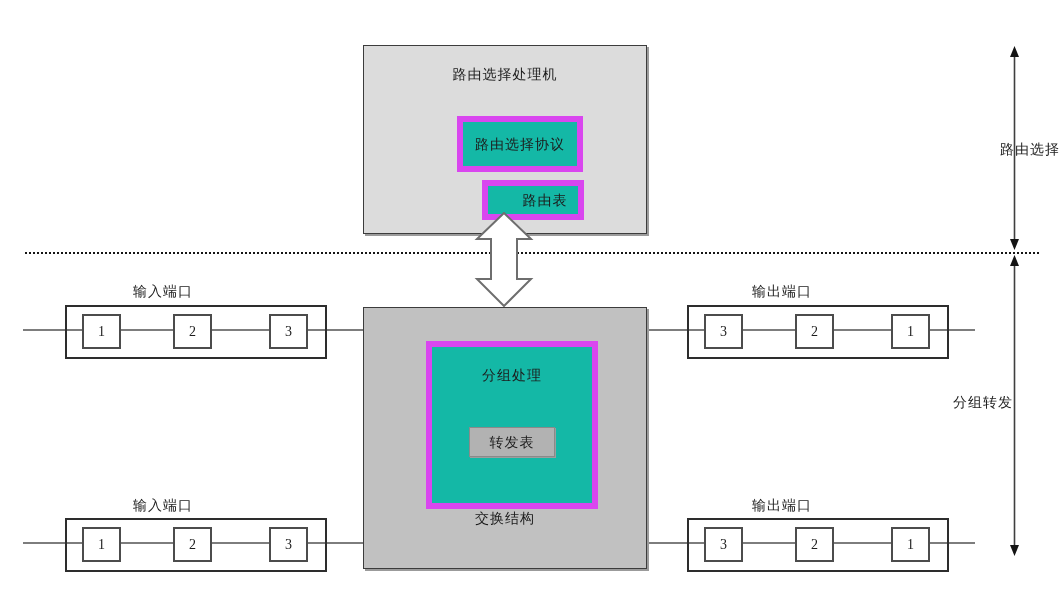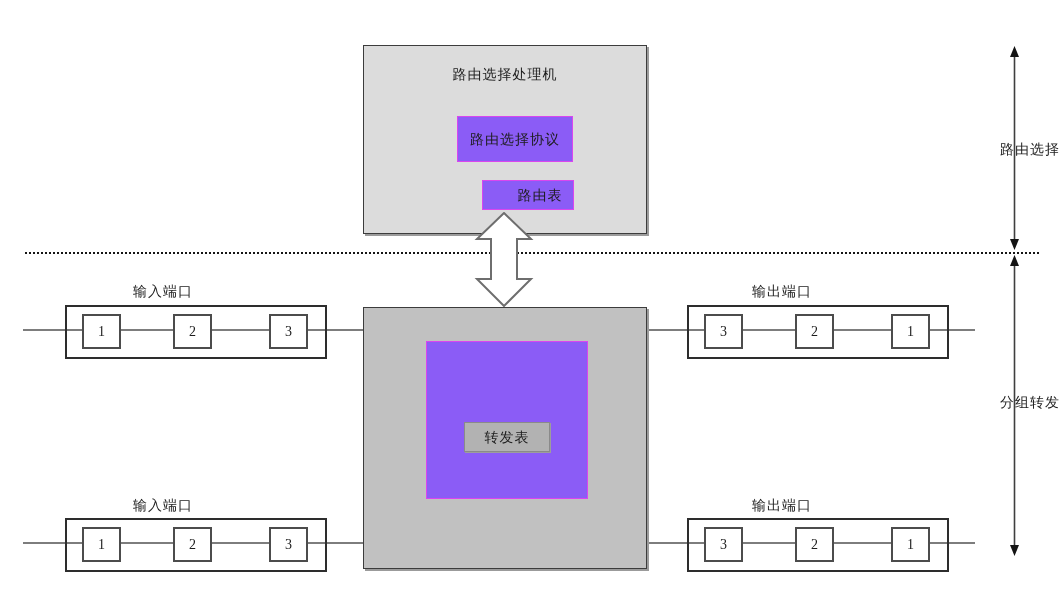--- a/index.html
+++ b/index.html
@@ -21,21 +21,21 @@
     background:#dcdcdc; border:1px solid #3c3c3c;
     box-shadow:2px 2px 0 #9b9b9b; z-index:2;margin-top:20px;
   }
   .center-box {
     left:363px; top:307px; width:282px; height:260px;
     background:#c1c1c1; border:1px solid #3c3c3c;
     box-shadow:2px 2px 0 #9b9b9b; z-index:2;
   }
   .box-title { position:absolute; left:0; right:0; top:20px; text-align:center; }
 
-  .white-inner { position:absolute; background:#8b5cf6; border:1px solid #d946ef; text-align:center; }
+  .white-inner { position:absolute; background:#14b8a6; border:6px solid #d946ef; text-align:center; }
   .protocol-box { left:93px; top:70px; width:114px; height:44px; line-height:44px; }
   .rt-box { left:118px; top:134px; width:66px; height:28px; line-height:28px;padding-left:24px; }
   .pp-box { left:62px; top:33px; width:160px; height:156px; }
   .pp-label { position:absolute; left:0; right:0; top:20px; text-align:center; }
   .fwd-box {
     position:absolute; left:37px; top:80px; width:84px; height:28px; line-height:28px;
     background:#b2b2b2; border:1px solid #8a8a8a; box-shadow:1px 1px 0 #9d9d9d; 
   }
   .fabric-label { position:absolute; left:0; right:0; top:202px; text-align:center; }
 
@@ -70,22 +70,24 @@
     <div class="white-inner protocol-box cn">路由选择协议</div>
     <div class="white-inner rt-box cn">路由表</div>
   </div>
 
   <svg class="svg-abs" style="left:474px; top:212px;" width="60" height="95" viewBox="0 0 60 95">
     <polygon points="30,1 57,27 43,27 43,67 57,67 30,94 3,67 17,67 17,27 3,27" fill="#ffffff" stroke="#6e6e6e" stroke-width="2" stroke-linejoin="miter"></polygon>
   </svg>
 
   <div class="abs center-box">
     <div class="white-inner pp-box">
+      <div class="pp-label cn">分组处理</div>
       <div class="fwd-box cn">转发表</div>
     </div>
+    <div class="fabric-label cn">交换结构</div>
   </div>
 
   <div class="port-label cn" style="left:133px; top:283px;">输入端口</div>
   <div class="port-outer" style="left:65px; top:305px;">
     <div class="cell c1">1</div>
     <div class="cell c2">2</div>
     <div class="cell c3">3</div>
   </div>
 
   <div class="port-label cn" style="left:752px; top:283px;">输出端口</div>
@@ -114,15 +116,15 @@
     <polygon points="10.5,2 6,13 15,13" fill="#141414"></polygon>
     <polygon points="10.5,206 6,195 15,195" fill="#141414"></polygon>
   </svg>
   <div class="side-label cn" style="left:981px; top:141px;">路由选择</div>
 
   <svg class="svg-abs" style="left:1004px; top:253px;" width="21" height="305" viewBox="0 0 21 305">
     <line x1="10.5" y1="11" x2="10.5" y2="294" stroke="#3f3f3f" stroke-width="1.6"></line>
     <polygon points="10.5,2 6,13 15,13" fill="#141414"></polygon>
     <polygon points="10.5,303 6,292 15,292" fill="#141414"></polygon>
   </svg>
-  <div class="side-label cn" style="left:981px; top:394px;font-family:Liberation Serif, serif;">分组转发</div>
+  <div class="side-label cn" style="left:934px; top:394px;font-family:Liberation Serif, serif;">分组转发</div>
 
 </div>
 
 </body></html>

